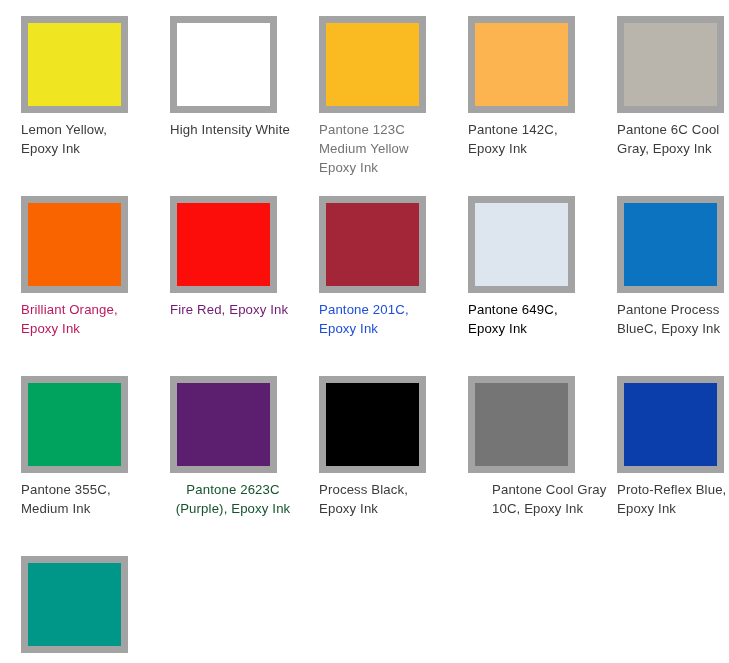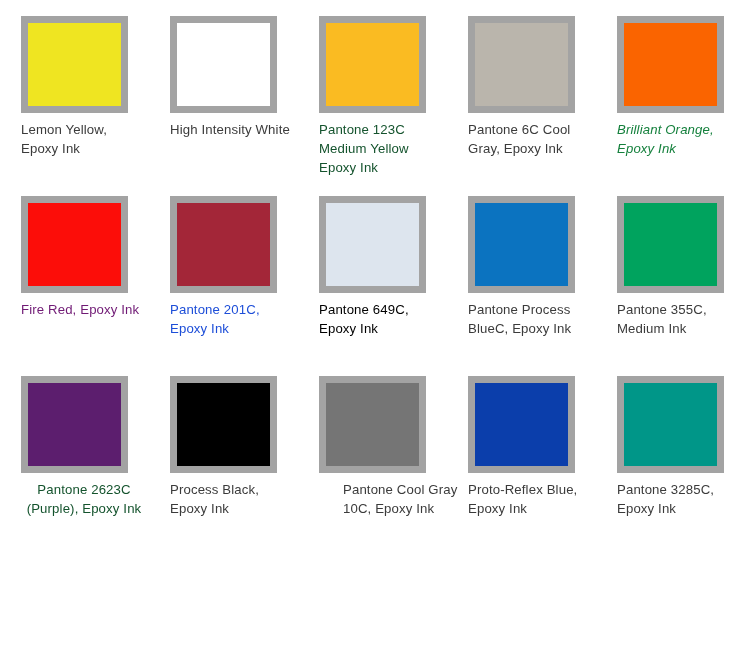--- a/index.html
+++ b/index.html
@@ -64,33 +64,39 @@
     <div class="swatch-cell">
       <div class="swatch-chip" style="border-color: rgb(163, 163, 163);">
         <div class="swatch-chip-fill" style="background: rgb(255, 255, 255);"></div>
       </div>
       <div class="swatch-label" style="color: rgb(59, 59, 59);">High Intensity White</div>
     </div>
     <div class="swatch-cell">
       <div class="swatch-chip" style="border-color: rgb(163, 163, 163);">
         <div class="swatch-chip-fill" style="background: rgb(250, 187, 34);"></div>
       </div>
-      <div class="swatch-label" style="color: #14532d;">Pantone 123C Medium Yellow Epoxy Ink</div>
+      <div class="swatch-label" style="color: #737373;">Pantone 123C Medium Yellow Epoxy Ink</div>
+    </div>
+    <div class="swatch-cell">
+      <div class="swatch-chip" style="border-color: rgb(163, 163, 163);">
+        <div class="swatch-chip-fill" style="background: rgb(251, 180, 80);"></div>
+      </div>
+      <div class="swatch-label" style="color: rgb(59, 59, 59);">Pantone 142C, Epoxy Ink</div>
     </div>
     <div class="swatch-cell">
       <div class="swatch-chip" style="border-color: rgb(163, 163, 163);">
         <div class="swatch-chip-fill" style="background: rgb(186, 181, 172);"></div>
       </div>
       <div class="swatch-label" style="color: rgb(59, 59, 59);">Pantone 6C Cool Gray, Epoxy Ink</div>
     </div>
     <div class="swatch-cell">
       <div class="swatch-chip" style="border-color: rgb(163, 163, 163);">
         <div class="swatch-chip-fill" style="background: rgb(250, 100, 0);"></div>
       </div>
-      <div class="swatch-label" style="color: #15803d; font-style: italic;">Brilliant Orange, Epoxy Ink</div>
+      <div class="swatch-label" style="color: #be185d;">Brilliant Orange, Epoxy Ink</div>
     </div>
     <div class="swatch-cell">
       <div class="swatch-chip" style="border-color: rgb(163, 163, 163);">
         <div class="swatch-chip-fill" style="background: rgb(252, 13, 9);"></div>
       </div>
       <div class="swatch-label" style="color: #701a75;">Fire Red, Epoxy Ink</div>
     </div>
     <div class="swatch-cell">
       <div class="swatch-chip" style="border-color: rgb(163, 163, 163);">
         <div class="swatch-chip-fill" style="background: rgb(163, 38, 56);"></div>

